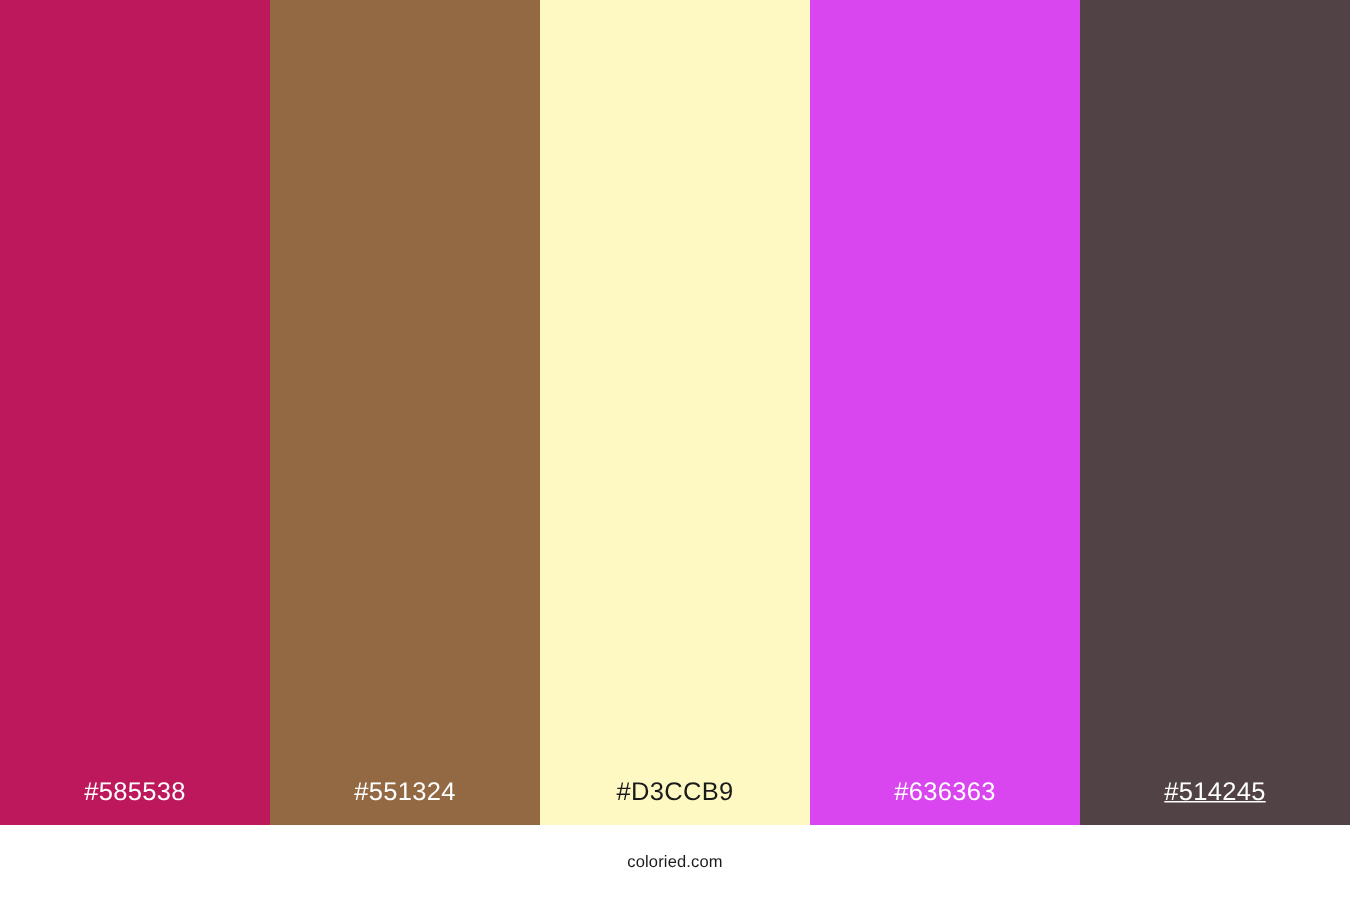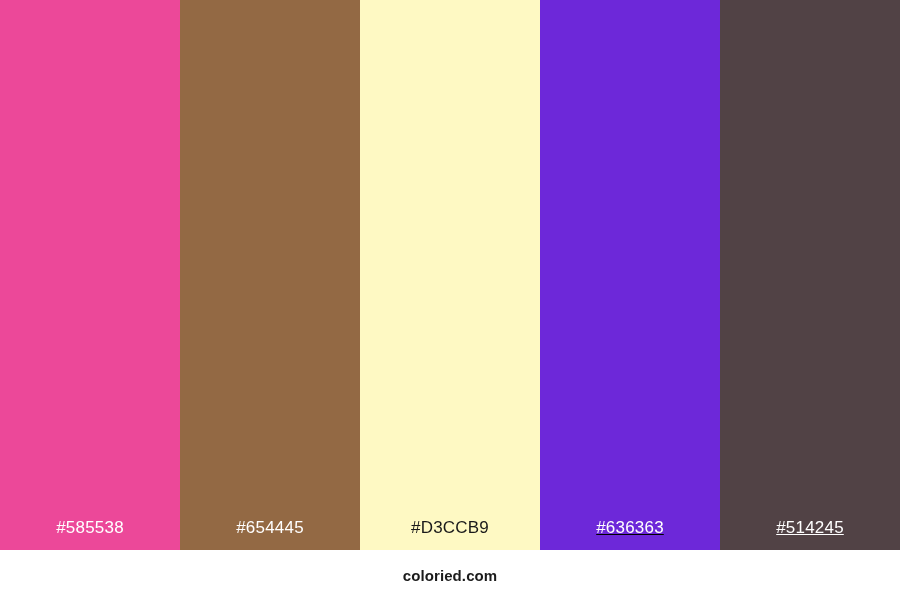--- a/index.html
+++ b/index.html
@@ -63,49 +63,49 @@
   #footer {
     flex: 1 1 auto;
     width: 900px;
     background: #ffffff;
     display: flex;
     align-items: center;
     justify-content: center;
   }
 
   #site-credit {
-    font-size: 15px;
+    font-size: 11px;
     line-height: 19px;
-    font-weight: 700;
+    font-weight: 400;
     color: #1b1b1b;
     font-family: "Liberation Sans", "DejaVu Sans", sans-serif;
     letter-spacing: 0.1px;
     white-space: nowrap;
   }
 </style>
 </head>
 <body>
 
 <div id="palette-page" style="background-color: rgb(255, 255, 255);">
 
   <div id="swatch-strip">
 
-    <div class="swatch" style="background-color: #ec4899;">
+    <div class="swatch" style="background-color: #be185d;">
       <span class="swatch-label on-dark" style="color: rgb(255, 255, 255);">#585538</span>
     </div>
 
     <div class="swatch" style="background-color: rgb(147, 105, 68);">
-      <span class="swatch-label on-dark" style="color: rgb(255, 255, 255);">#654445</span>
+      <span class="swatch-label on-dark" style="color: rgb(255, 255, 255);">#551324</span>
     </div>
 
     <div class="swatch" style="background-color: #fef9c3;">
       <span class="swatch-label on-light" style="color: rgb(26, 26, 26);">#D3CCB9</span>
     </div>
 
-    <div class="swatch" style="background-color: #6d28d9; text-decoration: underline;">
+    <div class="swatch" style="background-color: #d946ef;">
       <span class="swatch-label on-dark" style="color: rgb(255, 255, 255);">#636363</span>
     </div>
 
     <div class="swatch" style="background-color: rgb(81, 66, 69);">
       <span class="swatch-label on-dark" style="color: rgb(255, 255, 255); text-decoration: underline;">#514245</span>
     </div>
 
   </div>
 
   <div id="footer">

